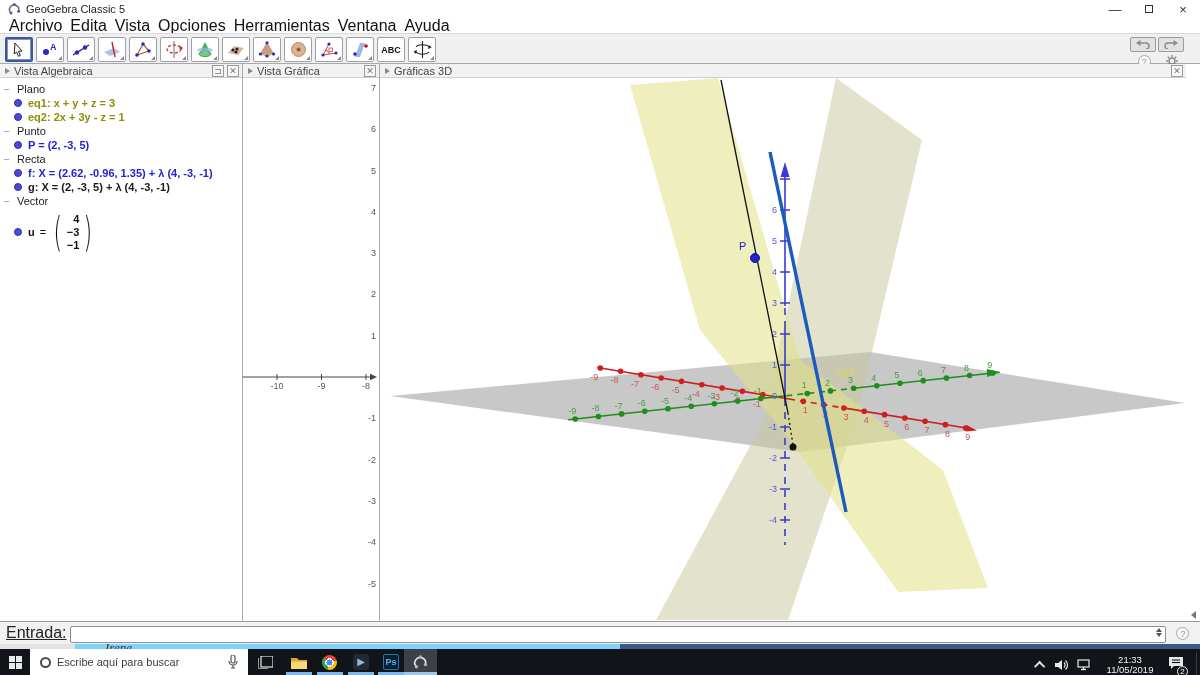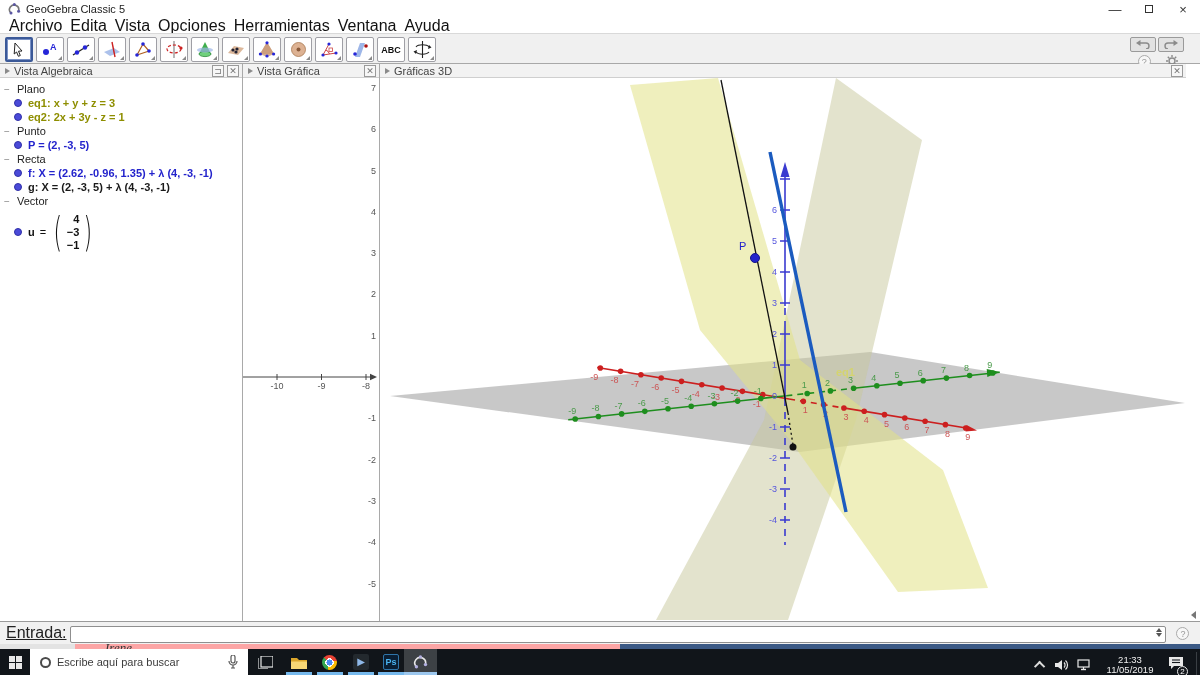--- a/index.html
+++ b/index.html
@@ -86,21 +86,21 @@
   .updown { position:absolute; right:4px; top:3px; display:flex; flex-direction:column; gap:1px; }
   .updown i { width:0; height:0; border-left:3px solid transparent; border-right:3px solid transparent; }
   .updown .up { border-bottom:4px solid #555; }
   .updown .dn { border-top:4px solid #555; }
   .helpcircle { width:13px; height:13px; border:1px solid #aaa; border-radius:50%; color:#999;
                 font-size:9px; text-align:center; line-height:12px; margin-left:10px; background:#f7f7f7; }
 
   
   .sliver { position:absolute; left:0; top:644px; width:1200px; height:5px; overflow:hidden; }
   .sliver .sl-left { position:absolute; left:0; top:0; width:75px; height:5px; background:#e3e3e3; }
-  .sliver .sl-doc { position:absolute; left:75px; top:0; width:545px; height:5px; background:#fca5a5; overflow:hidden; }
+  .sliver .sl-doc { position:absolute; left:75px; top:0; width:545px; height:5px; background:#7dd3fc; overflow:hidden; }
   .sliver .sl-doc span { position:relative; top:-6px; left:30px; font-size:13px; font-style:italic;
                          font-family:"Liberation Serif", serif; color:#333; }
   .sliver .sl-right { position:absolute; left:620px; top:0; width:580px; height:5px; background:#3c5a86; }
 
   
   .taskbar { position:absolute; left:0; top:649px; width:1200px; height:26px; background:#11151a; }
   .tb-start { position:absolute; left:0; top:0; width:30px; height:26px; display:flex; align-items:center; justify-content:center; }
   .tb-search { position:absolute; left:30px; top:0; width:218px; height:26px; background:#fff;
                display:flex; align-items:center; }
   .tb-search .ring { width:11px; height:11px; border:2px solid #4a4a4a; border-radius:50%; margin:0 6px 0 10px; }

